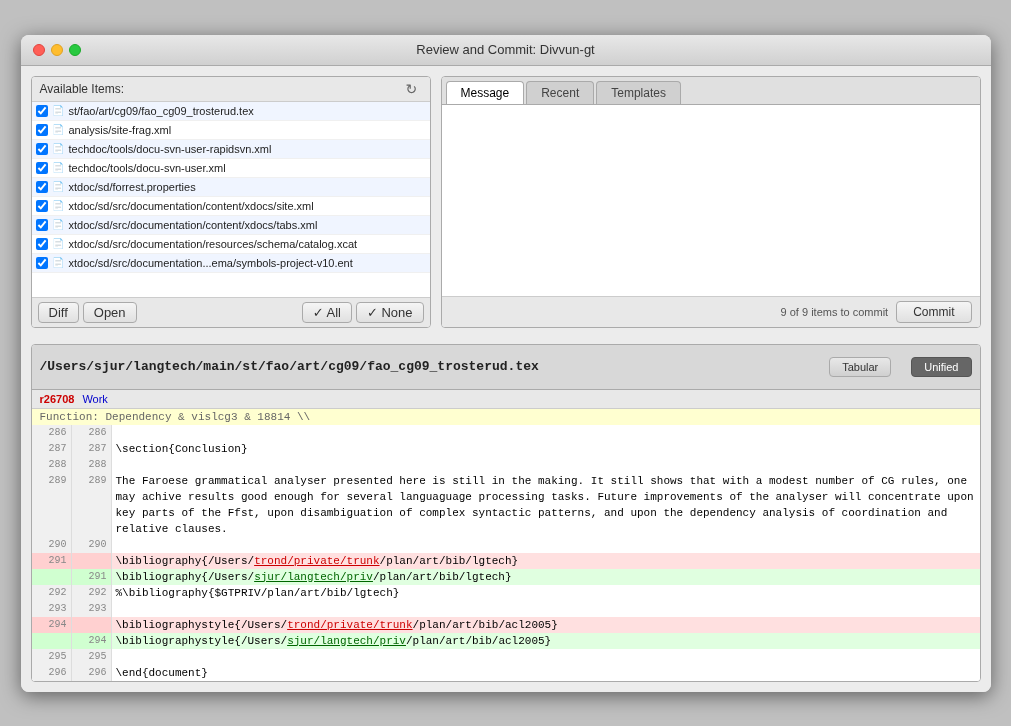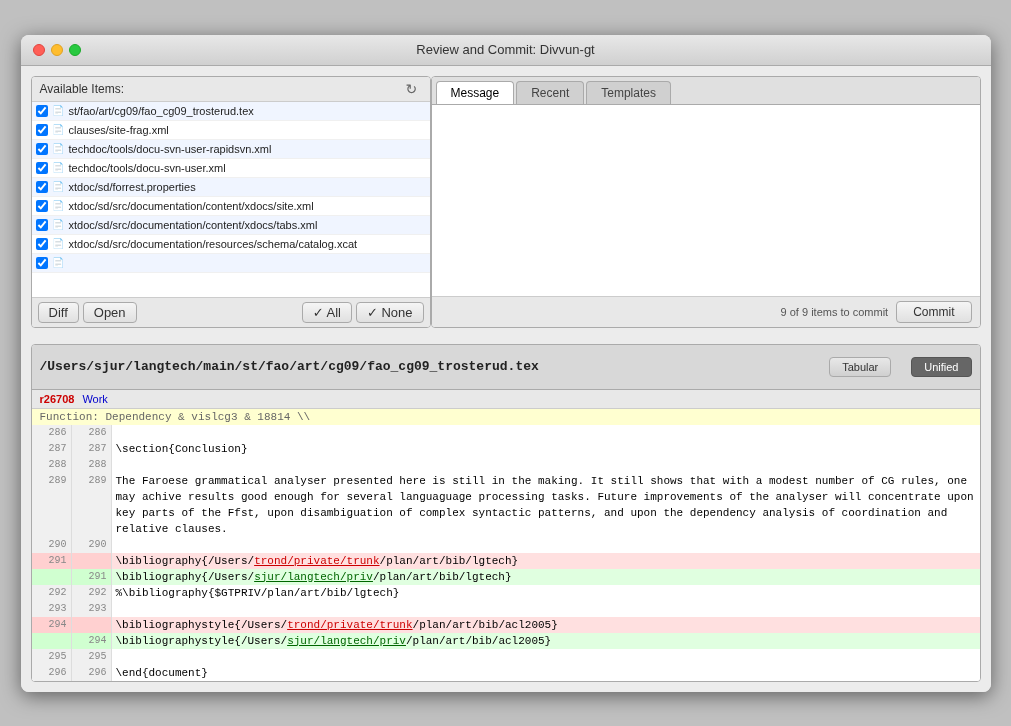--- a/index.html
+++ b/index.html
@@ -47,20 +47,21 @@
       font-size: 13px;
       font-weight: 500;
       color: #333;
     }
     .content {
       padding: 10px;
       background: #ececec;
     }
     .top-section {
       display: flex;
+      gap: 10px;
       margin-bottom: 16px;
     }
     .available-items-panel {
       width: 400px;
       border: 1px solid #aaa;
       background: white;
       border-radius: 4px;
       overflow: hidden;
     }
     .available-items-header {
@@ -301,21 +302,21 @@
         <div class="file-list">
 
           <div class="file-item">
             <input type="checkbox" checked="" style="">
             <span class="file-icon">📄</span>
             <span class="file-name">st/fao/art/cg09/fao_cg09_trosterud.tex</span>
           </div>
           <div class="file-item">
             <input type="checkbox" checked="" style="">
             <span class="file-icon">📄</span>
-            <span class="file-name">clauses/site-frag.xml</span>
+            <span class="file-name">analysis/site-frag.xml</span>
           </div>
           <div class="file-item">
             <input type="checkbox" checked="" style="">
             <span class="file-icon">📄</span>
             <span class="file-name">techdoc/tools/docu-svn-user-rapidsvn.xml</span>
           </div>
           <div class="file-item">
             <input type="checkbox" checked="" style="">
             <span class="file-icon">📄</span>
             <span class="file-name">techdoc/tools/docu-svn-user.xml</span>
@@ -336,20 +337,21 @@
             <span class="file-name">xtdoc/sd/src/documentation/content/xdocs/tabs.xml</span>
           </div>
           <div class="file-item">
             <input type="checkbox" checked="" style="">
             <span class="file-icon">📄</span>
             <span class="file-name">xtdoc/sd/src/documentation/resources/schema/catalog.xcat</span>
           </div>
           <div class="file-item">
             <input type="checkbox" checked="" style="">
             <span class="file-icon">📄</span>
+            <span class="file-name">xtdoc/sd/src/documentation...ema/symbols-project-v10.ent</span>
           </div>
         </div>
         <div class="bottom-toolbar">
           <button class="btn">Diff</button>
           <button class="btn">Open</button>
           <div class="spacer"></div>
           <button class="btn">✓ All</button>
           <button class="btn">✓ None</button>
         </div>
       </div>

